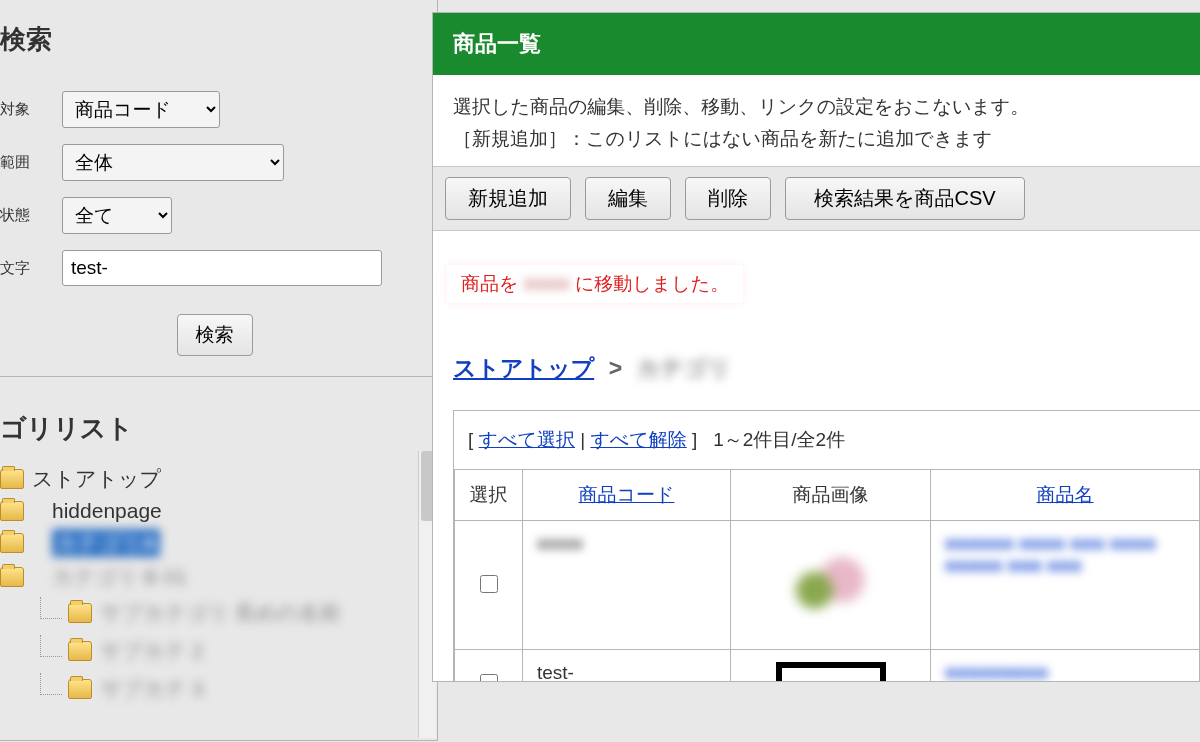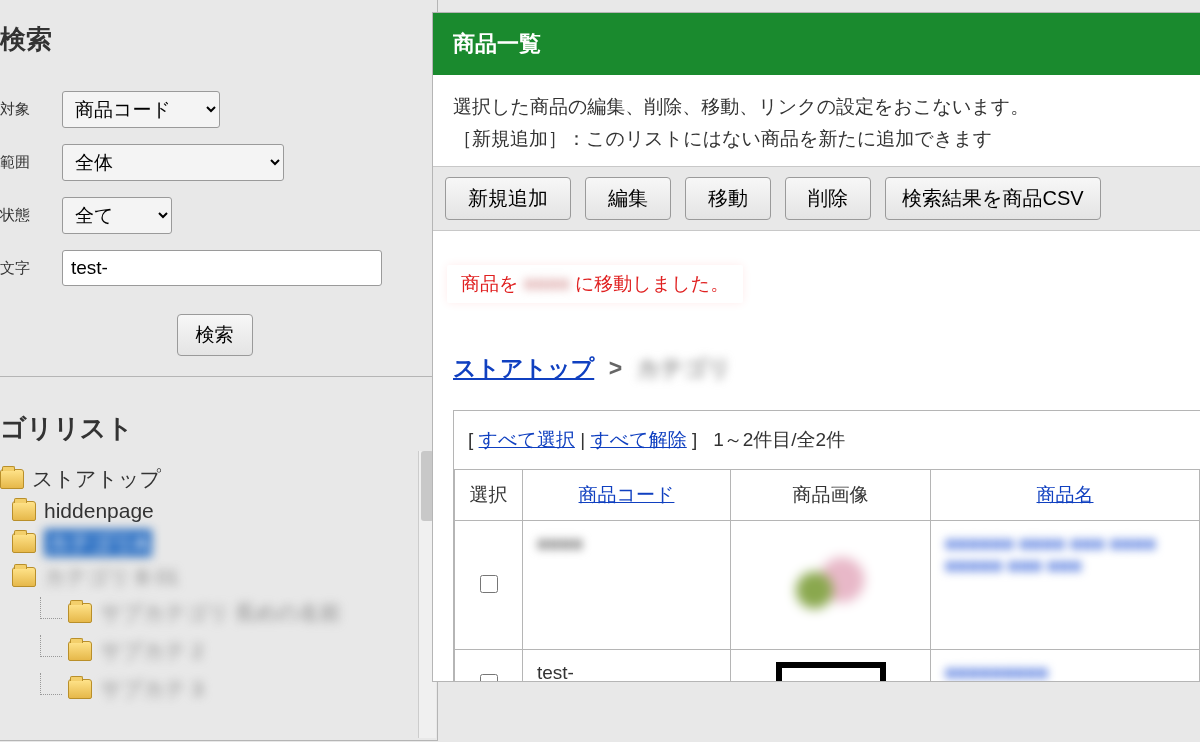--- a/index.html
+++ b/index.html
@@ -105,21 +105,21 @@
     padding: 4px 0 0 0;
   }
   .tree-item {
     display: flex;
     align-items: center;
     padding: 3px 0 3px 0;
     font-size: 21px;
     color: #333;
   }
   .tree-item.level0 { margin-left: 0; }
-  .tree-item.level1 { margin-left: 12px; }
+  .tree-item.level1 { margin-left: 0; gap: 20px; }
   .tree-item.level2 { margin-left: 46px; }
   .folder-icon {
     width: 24px; height: 20px;
     margin-right: 8px;
     display: inline-block;
     background: linear-gradient(#ffe38a,#e6b84a);
     border: 1px solid #b98f2a;
     border-radius: 3px 3px 2px 2px;
     position: relative;
     flex: 0 0 24px;
@@ -180,21 +180,21 @@
   }
   .toolbar {
     background: #e8e8e8;
     border-top: 1px solid #c8c8c8;
     border-bottom: 1px solid #c8c8c8;
     padding: 10px 12px;
     display: flex;
     gap: 14px;
   }
   .toolbar .btn { padding: 7px 22px; font-size: 20px; }
-  .toolbar .btn.wide { padding: 7px 16px; }
+  .toolbar .btn.wide { padding: 7px 28px; }
   .notice-wrap {
     padding: 34px 0 0 14px;
   }
   .notice {
     display: inline-block;
     background: #fff;
     color: #e02020;
     font-size: 19px;
     padding: 6px 14px;
     box-shadow: 0 0 10px rgba(255,0,0,0.08);
@@ -352,21 +352,20 @@
     <div class="green-header">商品一覧</div>
 
     <div class="desc">
       <div>選択した商品の編集、削除、移動、リンクの設定をおこないます。</div>
       <div>［新規追加］：このリストにはない商品を新たに追加できます</div>
     </div>
 
     <div class="toolbar">
       <button class="btn">新規追加</button>
       <button class="btn">編集</button>
-      <button class="btn">移動</button>
       <button class="btn">削除</button>
       <button class="btn wide">検索結果を商品CSV</button>
     </div>
 
     <div class="notice-wrap">
       <span class="notice">
         <span>商品を</span>
         <span class="blurred">■■■■</span>
         <span>に移動しました。</span>
       </span>

